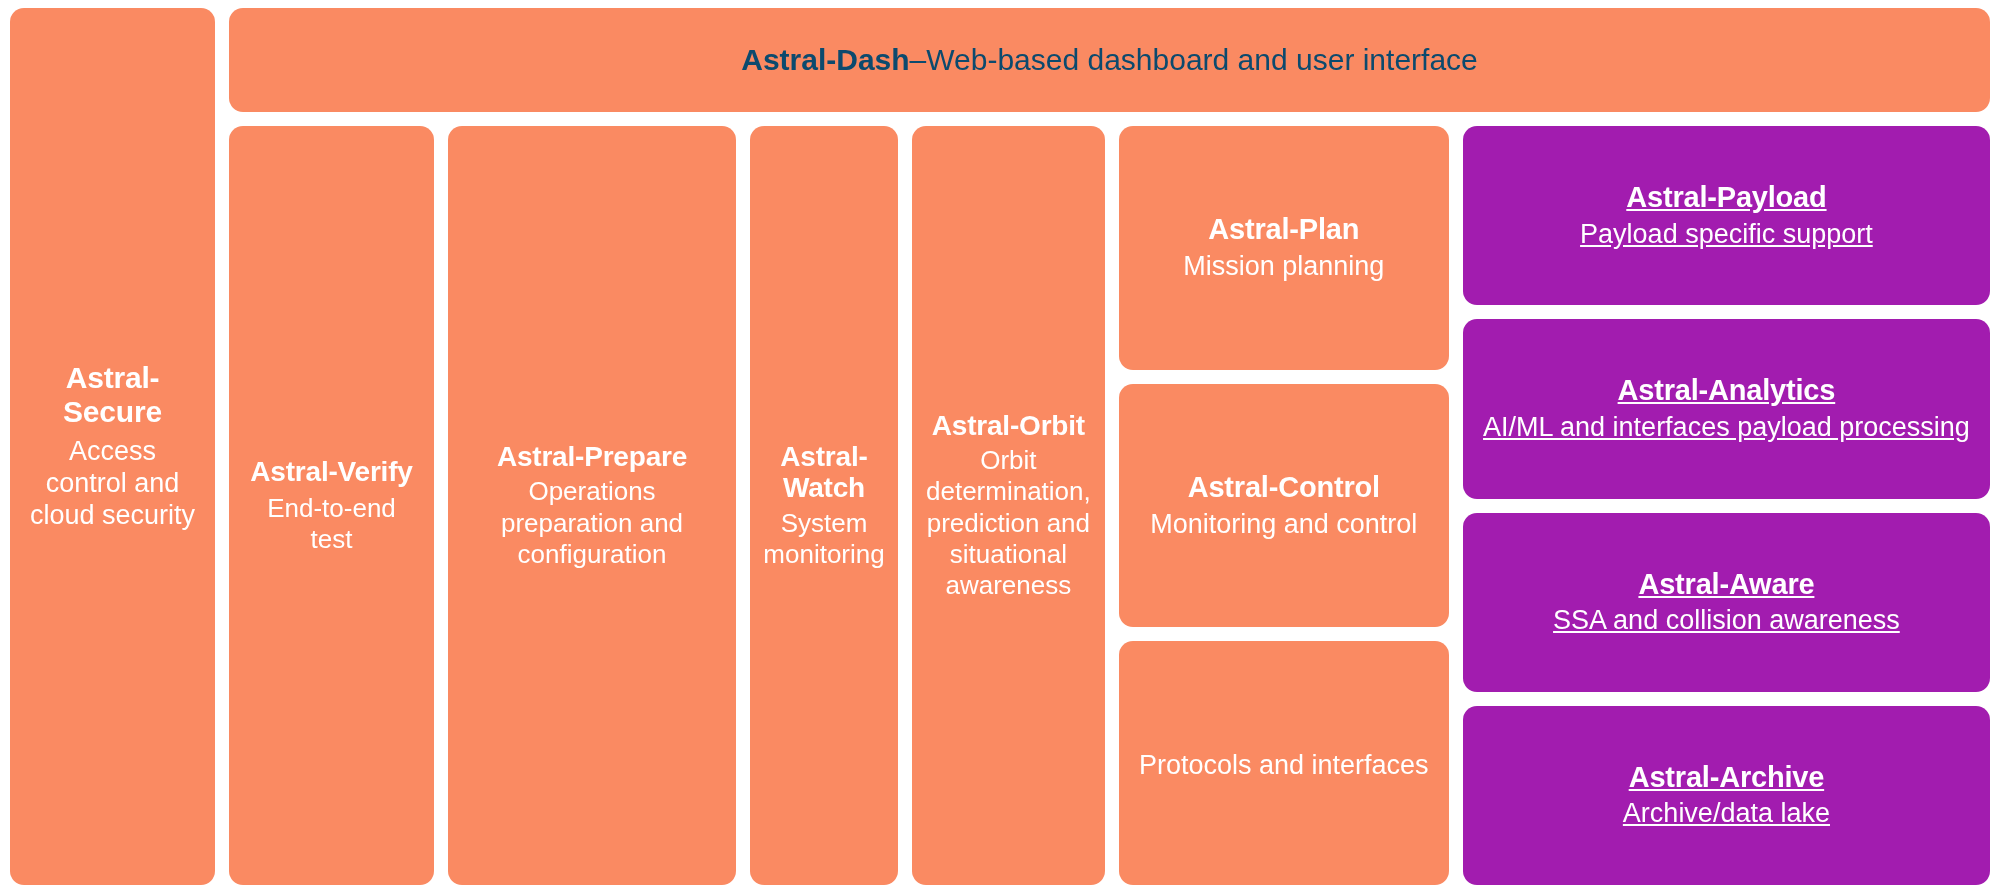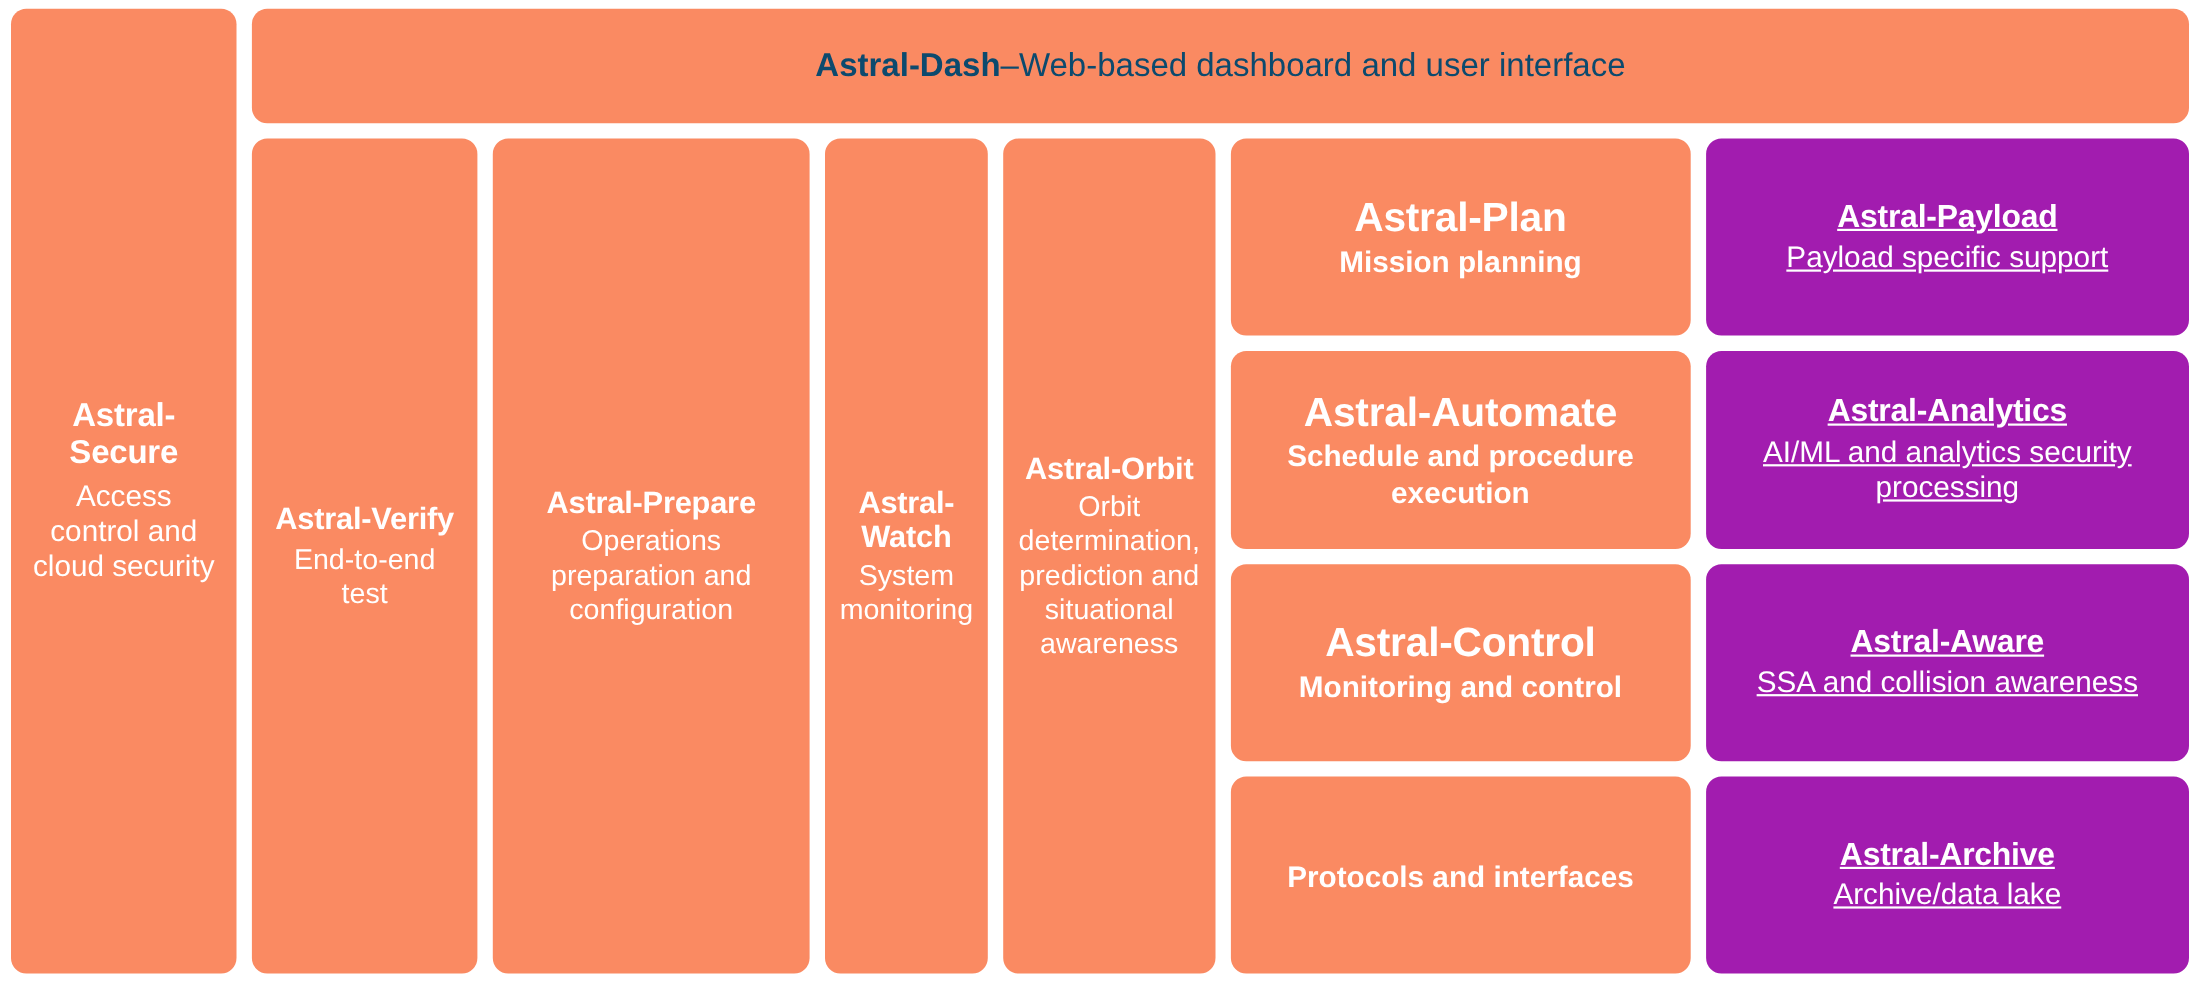--- a/index.html
+++ b/index.html
@@ -127,22 +127,22 @@
 
   
   .col-core {
     flex: 1 1 auto;
     display: flex;
     flex-direction: column;
     gap: 14px;
     min-height: 0;
   }
   .col-core .card { flex: 1 1 0; }
-  .col-core .card-title { font-size: 37px; }
-  .col-core .card-sub   { font-size: 27px; margin-top: 4px; font-weight: bold; }
+  .col-core .card-title { font-size: 29px; }
+  .col-core .card-sub   { font-size: 27px; margin-top: 4px; }
 
   
   .col-ext {
     flex: 1 1 auto;
     display: flex;
     flex-direction: column;
     gap: 14px;
     min-height: 0;
   }
   .col-ext .card { flex: 1 1 0; }
@@ -192,40 +192,36 @@
           <div class="card-sub">Orbit determination, prediction and situational awareness</div>
         </div>
       </div>
 
       <div class="col-core">
         <div class="card orange">
           <div class="card-title">Astral-Plan</div>
           <div class="card-sub">Mission planning</div>
         </div>
         <div class="card orange">
-          <div class="card-title">Astral-Automate</div>
-          <div class="card-sub">Schedule and procedure execution</div>
-        </div>
-        <div class="card orange">
           <div class="card-title">Astral-Control</div>
           <div class="card-sub">Monitoring and control</div>
         </div>
         <div class="card orange">
           <div class="card-sub">Protocols and interfaces</div>
         </div>
       </div>
 
       <div class="col-ext">
         <div class="card grey">
           <div class="card-title">Astral-Payload</div>
           <div class="card-sub">Payload specific support</div>
         </div>
         <div class="card grey">
           <div class="card-title">Astral-Analytics</div>
-          <div class="card-sub">AI/ML and analytics security processing</div>
+          <div class="card-sub">AI/ML and interfaces payload processing</div>
         </div>
         <div class="card grey">
           <div class="card-title">Astral-Aware</div>
           <div class="card-sub">SSA and collision awareness</div>
         </div>
         <div class="card grey">
           <div class="card-title">Astral-Archive</div>
           <div class="card-sub">Archive/data lake</div>
         </div>
       </div>

